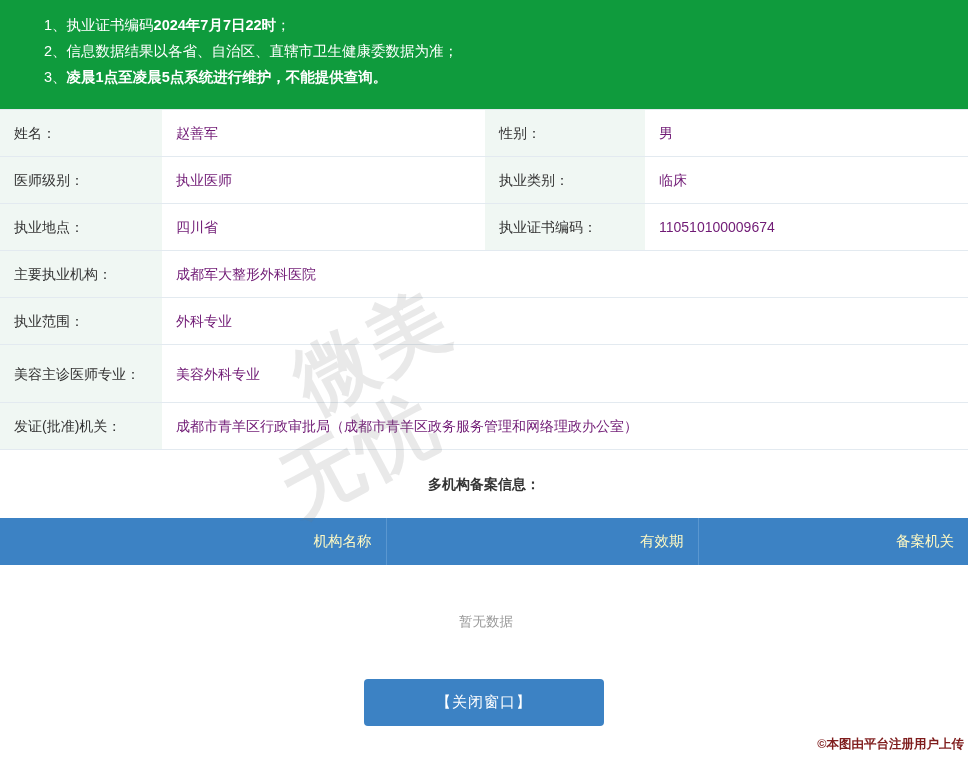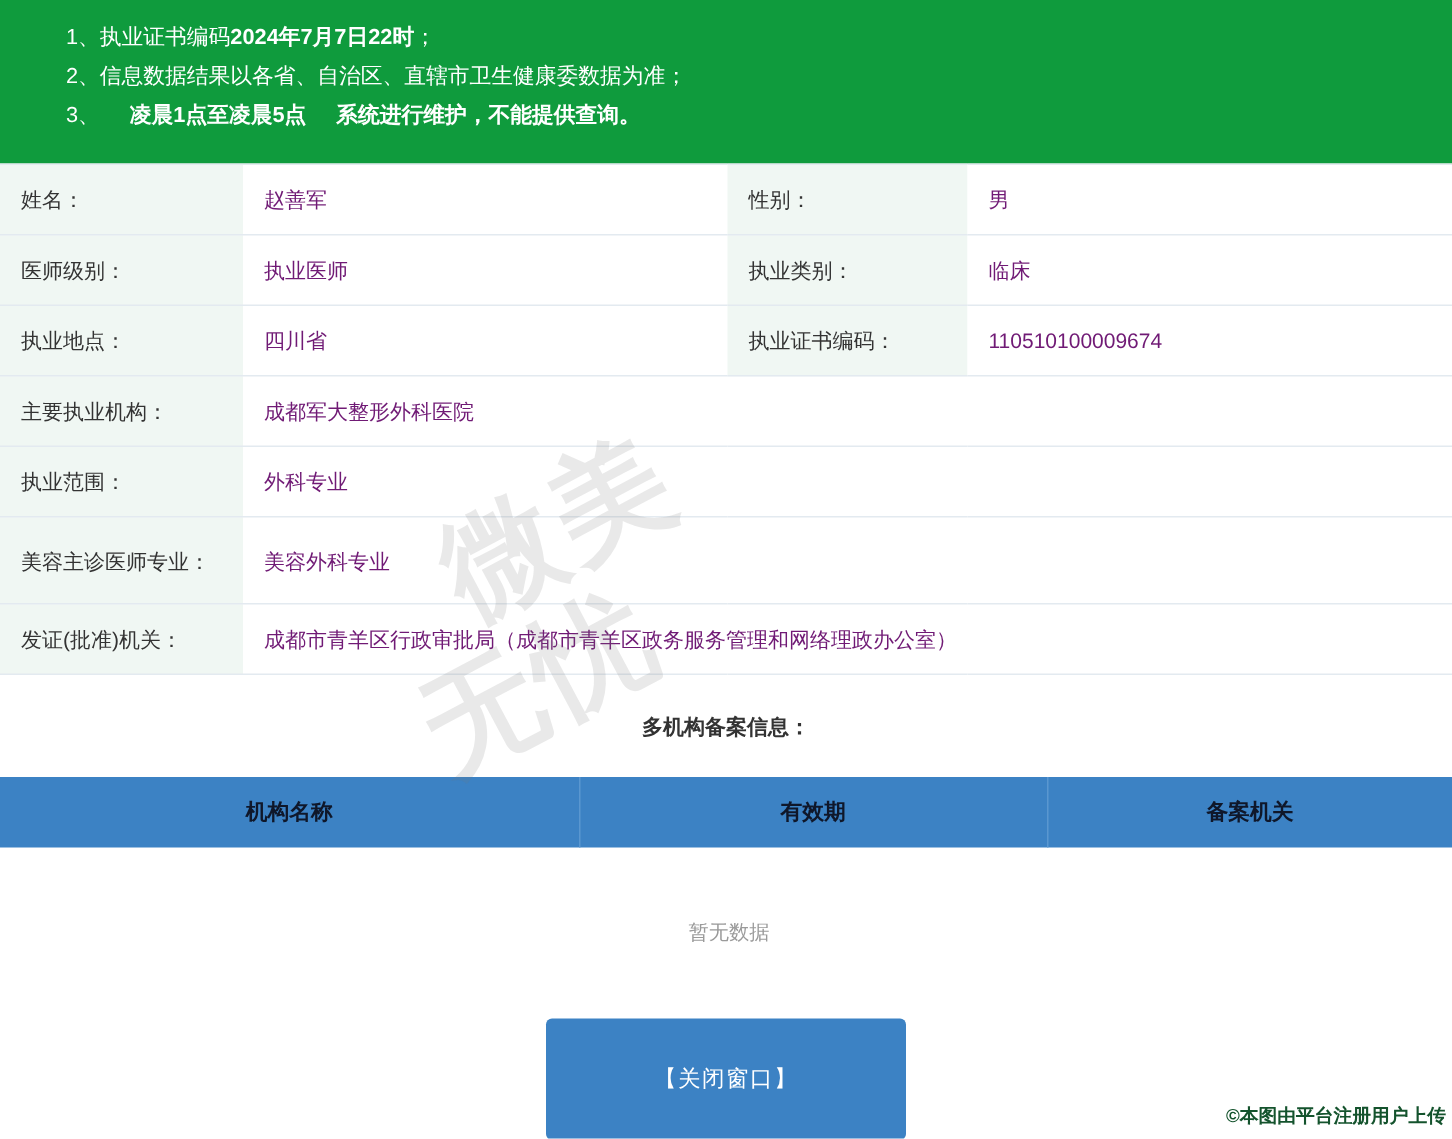--- a/index.html
+++ b/index.html
@@ -32,21 +32,20 @@
     font-size: 14.5px;
     line-height: 22px;
     white-space: nowrap;
   }
   .notice-line .idx {
     flex: 0 0 auto;
   }
   .notice-line.bold-line,
   .notice-line .strong {
     font-weight: bold;
-    margin-left: 20px;
   }
   .notice-line .date-strong {
     font-weight: bold;
   }
 
   
   .info-table {
     width: 968px;
     border-collapse: collapse;
     table-layout: fixed;
@@ -90,23 +89,23 @@
   }
 
   
   .rec-table {
     width: 968px;
     border-collapse: collapse;
     table-layout: fixed;
   }
   .rec-table th {
     background: #3c82c4;
-    color: #0f172a;
-    text-align: center;
-    font-weight: bold;
+    color: #fef9c3;
+    text-align: right;
+    font-weight: normal;
     font-size: 14.5px;
     padding: 14px 14px;
     border-right: 1px solid #5a97d0;
     box-sizing: border-box;
   }
   .rec-table th:last-child {
     border-right: none;
   }
   .rec-empty {
     text-align: center;
@@ -123,21 +122,21 @@
     padding-top: 26px;
   }
   .close-btn {
     display: inline-block;
     background: #3c82c4;
     color: #ffffff;
     border: none;
     border-radius: 4px;
     font-size: 15px;
     font-family: "Liberation Sans", sans-serif;
-    padding: 31px 0;
+    padding: 14px 0;
     width: 240px;
     cursor: pointer;
     letter-spacing: 1px;
   }
 
   
   .watermark {
     position: absolute;
     left: 318px;
     top: 262px;
@@ -153,21 +152,21 @@
     line-height: 1.05;
   }
   .wm-l1 { position: absolute; left: 0; top: 0; }
   .wm-l2 { position: absolute; left: -60px; top: 86px; }
 
   .corner-wm {
     position: absolute;
     right: 4px;
     bottom: 6px;
     font-size: 12.5px;
-    color: #14532d;
+    color: #7f1d1d;
     font-weight: bold;
     white-space: nowrap;
     margin-left: 41px;
   }
 </style>
 </head>
 <body>
 
 <div class="notice">
   <div class="notice-line">

